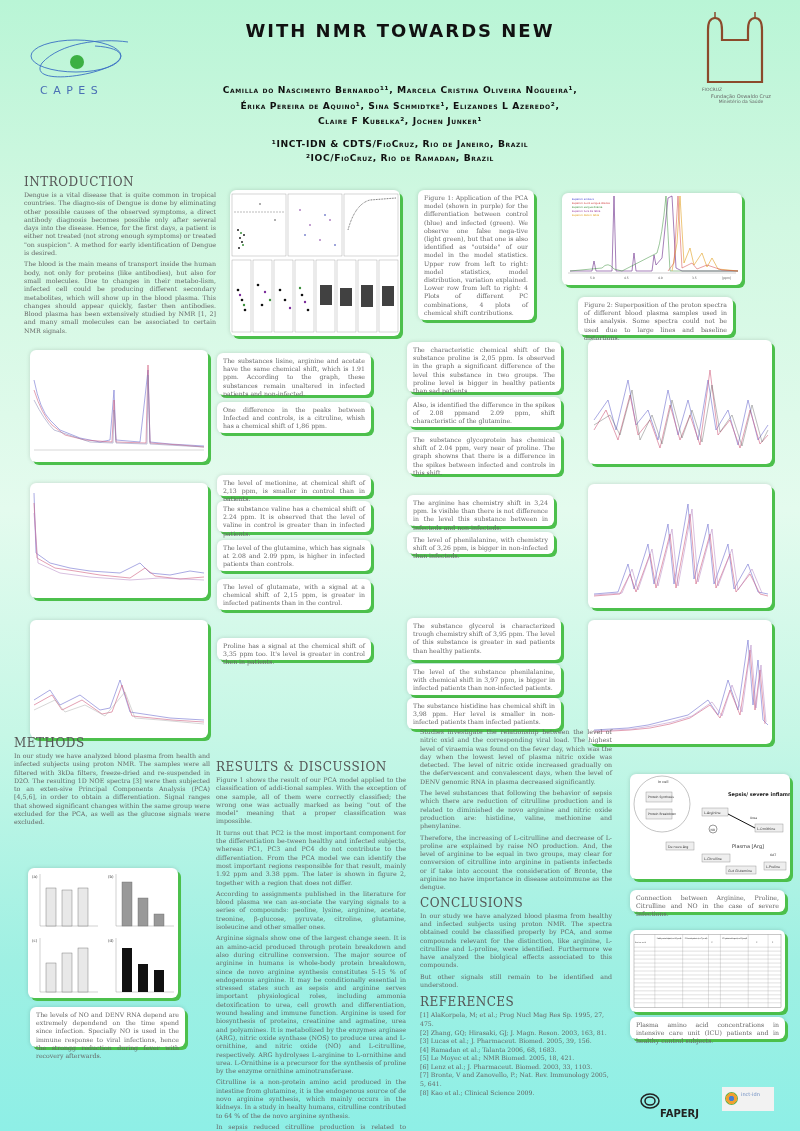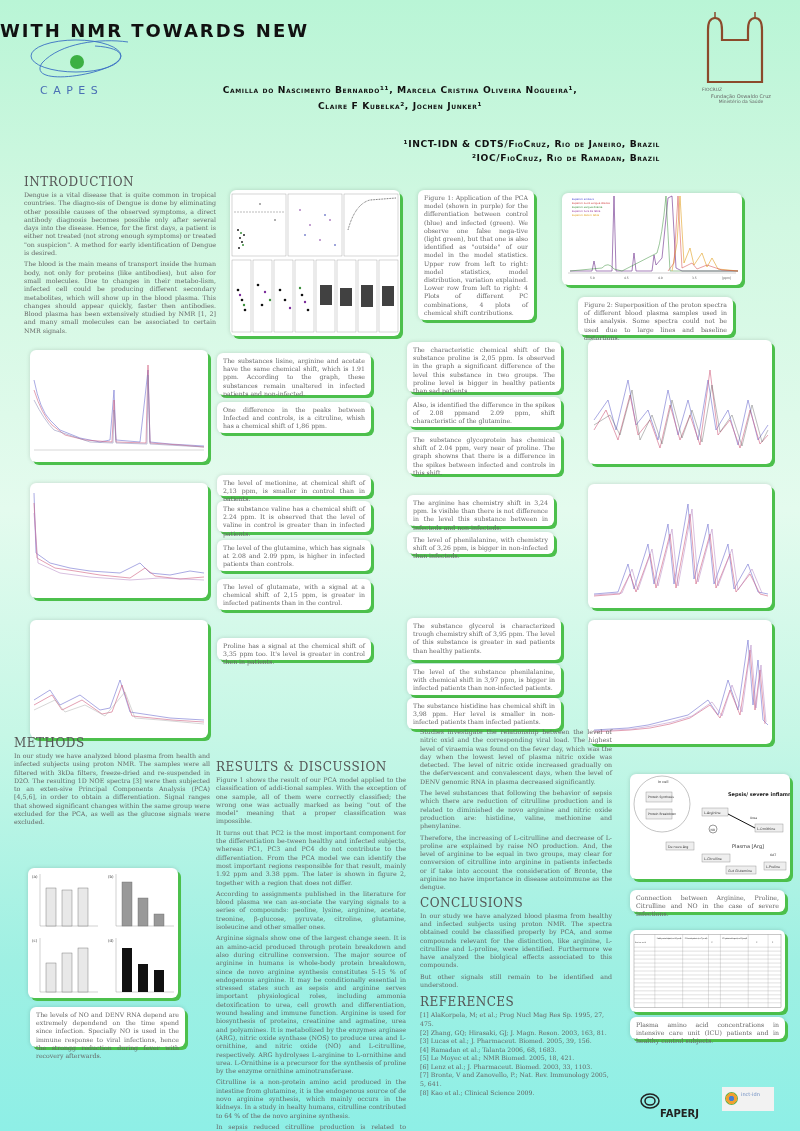--- a/index.html
+++ b/index.html
@@ -1,22 +1,22 @@
 <!DOCTYPE html>
 <html><head>
 <meta charset="utf-8">
 <style>
 *{box-sizing:border-box;margin:0;padding:0}
 html,body{width:800px;height:1131px;overflow:hidden}
 body{position:relative;font-family:"DejaVu Serif",serif;color:#555;
  background:linear-gradient(180deg,#b9f5d6 0%,#d2f8e2 20%,#e4fbee 45%,#c6f7e6 65%,#9ff0e3 85%,#8eefe6 100%);}
 .abs{position:absolute}
-.title{left:0;width:800px;top:18px;font-family:"DejaVu Sans",sans-serif;font-weight:bold;font-size:18px;letter-spacing:2px;color:#111;line-height:26px}
+.title{left:0;width:800px;top:18px;text-align:center;font-family:"DejaVu Sans",sans-serif;font-weight:bold;font-size:18px;letter-spacing:2px;color:#111;line-height:26px}
 .authors{left:140px;width:520px;top:82px;text-align:center;font-family:"DejaVu Sans",sans-serif;font-size:9.2px;letter-spacing:.6px;color:#111;line-height:15.5px;font-variant:small-caps;font-weight:bold}
-.affil{left:140px;width:520px;top:137px;text-align:right;font-family:"DejaVu Sans",sans-serif;font-size:9.2px;letter-spacing:.6px;color:#111;line-height:14px;font-variant:small-caps;font-weight:bold}
+.affil{left:140px;width:520px;top:137px;text-align:center;font-family:"DejaVu Sans",sans-serif;font-size:9.2px;letter-spacing:.6px;color:#111;line-height:14px;font-variant:small-caps;font-weight:bold}
 .sec-h{font-size:12px;letter-spacing:.5px;color:#555;text-transform:uppercase;margin-bottom:2px}
 .txt{font-size:6.3px;line-height:8.3px;text-align:justify;color:#666}
 .txt p{margin-bottom:3px}
 .card{background:#fff;border-radius:6px;box-shadow:3px 3px 0 #4cc04c,0 0 4px rgba(0,0,0,.15);padding:4px 6px;font-size:6.2px;line-height:8.2px;text-align:justify;color:#666}
 .fig{background:#fff;border-radius:6px;box-shadow:3px 3px 0 #4cc04c,0 0 4px rgba(0,0,0,.15);overflow:hidden}
 .fig svg{width:100%;height:100%;display:block}
 .logo-text{font-family:"DejaVu Sans",sans-serif}
 .ref{font-size:6.2px;line-height:8.6px;color:#666}
 </style>
 </head>
@@ -30,20 +30,21 @@
   </svg>
   <div class="logo-text" style="position:absolute;left:20px;top:66px;font-size:11px;color:#4a6fb5;letter-spacing:1px">C A P E S</div>
 </div>
 
 <div class="abs title">
   <div>WITH NMR TOWARDS NEW</div>
 </div>
 
 <div class="abs authors">
   <div>Camilla do Nascimento Bernardo¹¹, Marcela Cristina Oliveira Nogueira¹,</div>
+  <div>Érika Pereira de Aquino¹, Sina Schmidtke¹, Elizandes L Azeredo²,</div>
   <div>Claire F Kubelka², Jochen Junker¹</div>
 </div>
 <div class="abs affil">
   <div>¹INCT-IDN &amp; CDTS/FioCruz, Rio de Janeiro, Brazil</div>
   <div>²IOC/FioCruz, Rio de Ramadan, Brazil</div>
 </div>
 
 <div class="abs" style="left:696px;top:10px;width:90px;height:105px;">
   <svg width="70" height="75" viewBox="0 0 70 75" style="margin-left:4px">
     <path d="M8 72 V20 Q8 8 15 8 Q22 8 22 20 V30 H48 V20 Q48 8 55 8 Q62 8 62 20 V72 Z" fill="none" stroke="#8b4a2b" stroke-width="2.2"></path>

